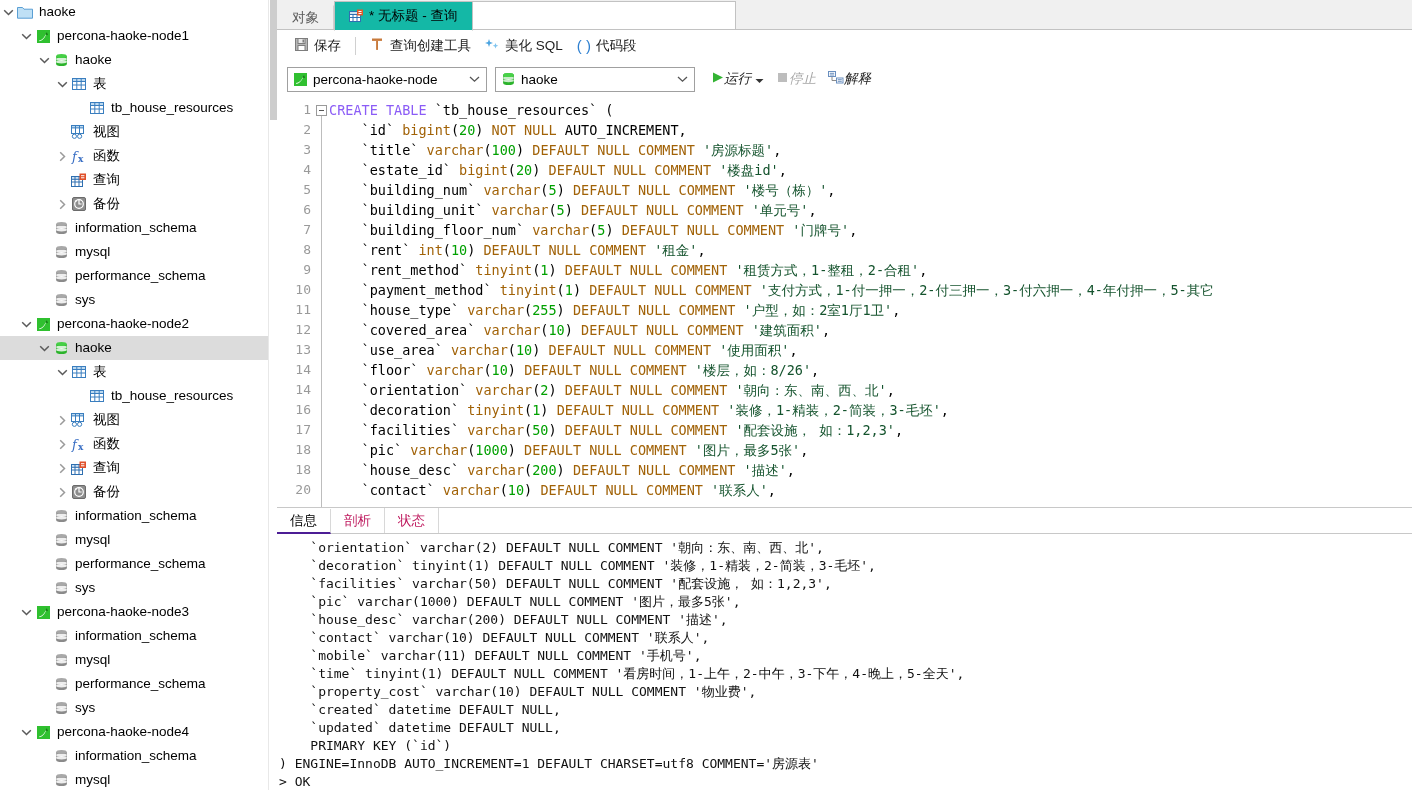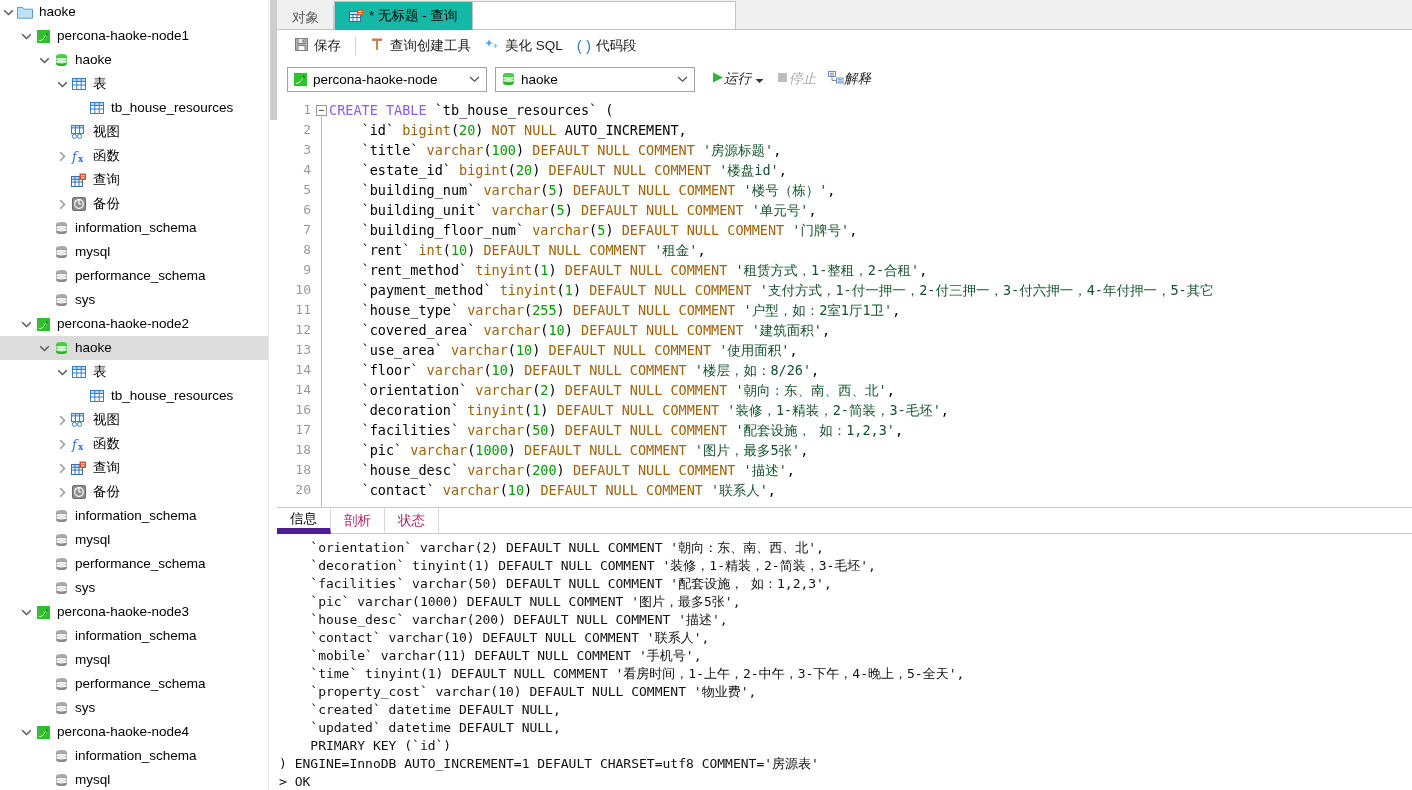--- a/index.html
+++ b/index.html
@@ -256,21 +256,21 @@
     height: 25px;
     display: flex; align-items: center;
     padding: 0 13px;
     font-size: 13.5px; color: #be185d;
     border-right: 1px solid #d8d8d8;
     background: #ffffff;
   }
   .rtab.active {
     color: #000;
     background: #ffffff;
-    border-bottom: 6px solid #4c1d95;
+    border-bottom: 2px solid #4c1d95;
     margin-bottom: -1px;
     position: relative; z-index: 2;
     border-left: none;
   }
   .rbody {
     flex: 1 1 auto;
     padding: 5px 0 0 2px;
     font-family: "DejaVu Sans Mono", monospace;
     font-size: 13px;
     line-height: 18px;

